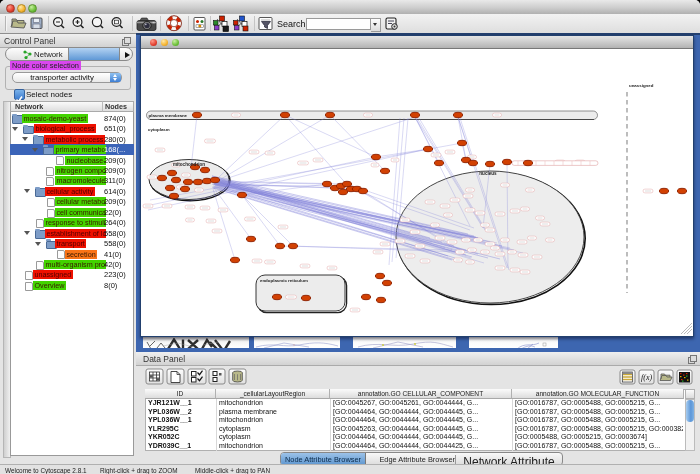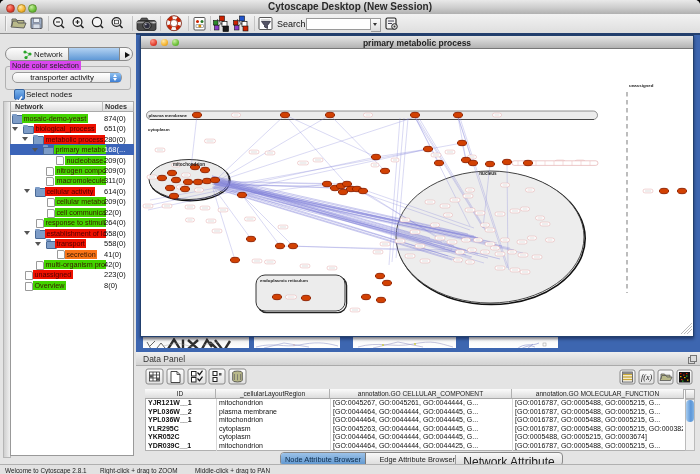--- a/index.html
+++ b/index.html
@@ -4,21 +4,20 @@
 body { width:700px; height:474px; background:#000; font-family:"Liberation Sans",sans-serif; overflow:hidden; position:relative; }
 .abs { position:absolute; }
 </style></head><body>
 
 <div class="abs" style="left:0;top:0;width:700px;height:474px;background:#e4e4e4;border-radius:5px 5px 0 0;overflow:hidden">
 
   <div class="abs" style="left:0;top:0;width:700px;height:14px;background:linear-gradient(#e9e9e9 0%,#cdcdcd 55%,#b0b0b0 100%);border-bottom:1px solid #6f6f6f;border-radius:5px 5px 0 0">
     <div class="abs" style="left:6px;top:3.5px;width:7px;height:7px;border-radius:50%;background:radial-gradient(circle at 35% 30%,#ff9a8a,#e3402e 60%,#b02015);border:0.5px solid #a5382b"></div>
     <div class="abs" style="left:17px;top:3.5px;width:7px;height:7px;border-radius:50%;background:radial-gradient(circle at 35% 30%,#ffe9a8,#f5b32f 60%,#c88a18);border:0.5px solid #b3891f"></div>
     <div class="abs" style="left:28px;top:3.5px;width:7px;height:7px;border-radius:50%;background:radial-gradient(circle at 35% 30%,#c8f0a0,#6cbf38 60%,#4a9a20);border:0.5px solid #5a9231"></div>
-    <div class="abs" style="left:0;top:1px;width:700px;text-align:center;font-size:10px;font-weight:bold;color:#2a2a2a">Cytoscape Desktop (New Session)</div>
   </div>
 
   <div class="abs" style="left:0;top:14px;width:700px;height:19px;background:linear-gradient(#f2f2f2,#dedede)">
     <div class="abs" style="left:5px;top:2px;width:1px;height:15px;background:#b5b5b5;border-right:1px solid #f5f5f5"></div>
     <div class="abs" style="left:48px;top:2px;width:1px;height:15px;background:#c5c5c5"></div>
     <div class="abs" style="left:132px;top:2px;width:1px;height:15px;background:#c5c5c5"></div>
     <div class="abs" style="left:160px;top:2px;width:1px;height:15px;background:#c5c5c5"></div>
     <div class="abs" style="left:188px;top:2px;width:1px;height:15px;background:#c5c5c5"></div>
     <div class="abs" style="left:210px;top:2px;width:1px;height:15px;background:#c5c5c5"></div>
     <div class="abs" style="left:254px;top:2px;width:1px;height:15px;background:#c5c5c5"></div>
@@ -130,21 +129,20 @@
         <path d="M48 11 C56 4 62 9 70 5 M52 11 Q60 6 66 9 M58 11 L64 6" stroke="#8890cc" stroke-width="0.6" fill="none"></path>
         <rect x="74" y="5" width="3" height="3" fill="none" stroke="#999" stroke-width="0.5"></rect>
       </svg>
   </div>
 
   <div class="abs" style="left:140px;top:35px;width:554px;height:302px;border:1px solid #22406e;box-sizing:border-box;box-shadow:0 2px 3px rgba(0,0,20,0.45)">
     <div class="abs" style="left:0;top:0;width:552px;height:13px;background:linear-gradient(#e6e6e6,#b2b2b2);border-bottom:1px solid #777;box-sizing:border-box">
       <div class="abs" style="left:9px;top:3px;width:7px;height:7px;border-radius:50%;background:radial-gradient(circle at 35% 30%,#ff9a8a,#e3402e 60%,#b02015)"></div>
       <div class="abs" style="left:20px;top:3px;width:7px;height:7px;border-radius:50%;background:radial-gradient(circle at 35% 30%,#ffe9a8,#f5b32f 60%,#c88a18)"></div>
       <div class="abs" style="left:31px;top:3px;width:7px;height:7px;border-radius:50%;background:radial-gradient(circle at 35% 30%,#c8f0a0,#6cbf38 60%,#4a9a20)"></div>
-      <div class="abs" style="left:0;top:1.5px;width:552px;text-align:center;font-size:8.5px;font-weight:bold;color:#222">primary metabolic process</div>
     </div>
     <div class="abs" style="left:0;top:13px;width:552px;height:287px;background:#fff"></div>
   </div>
   <svg style="position:absolute;left:141px;top:48px" width="553" height="288" viewBox="141 48 553 288">
 <rect x="146.5" y="111" width="451" height="8.5" rx="4.2" fill="#ececec" stroke="#666" stroke-width="0.7"></rect>
 <path d="M150 119.5 H 594" stroke="#333" stroke-width="0.8" fill="none"></path>
 <ellipse cx="190" cy="180.7" rx="40" ry="20" fill="none" stroke="#111" stroke-width="1.4"></ellipse>
 <ellipse cx="189" cy="179.5" rx="40" ry="20" fill="#ebebeb" stroke="#222" stroke-width="0.9"></ellipse>
 <ellipse cx="491.2" cy="238.4" rx="94" ry="66" fill="none" stroke="#111" stroke-width="1.6"></ellipse>
 <ellipse cx="490" cy="237" rx="94" ry="66" fill="#ededed" stroke="#333" stroke-width="0.9"></ellipse>
@@ -459,20 +457,27 @@
 <text x="148.5" y="116.8" font-size="4.4" font-weight="bold" fill="#222">plasma membrane</text>
 <text x="148" y="130.5" font-size="4.4" font-weight="bold" fill="#222">cytoplasm</text>
 <text x="189" y="166" font-size="4.6" font-weight="bold" fill="#222" text-anchor="middle">mitochondrion</text>
 <text x="488" y="175" font-size="4.6" font-weight="bold" fill="#222" text-anchor="middle">nucleus</text>
 <text x="260" y="281.5" font-size="4.4" font-weight="bold" fill="#222">endoplasmic reticulum</text>
 <text x="629" y="87" font-size="4.4" font-weight="bold" fill="#222">unassigned</text>
 <path d="M687 334 L692 329 M684 334 L692 326 M681 334 L692 323" stroke="#aaa" stroke-width="0.8"></path>
 </svg>
 
   <div class="abs" style="left:0;top:33px;width:136px;height:431px;background:#e4e4e4">
+    <div class="abs" style="left:0;top:1px;width:136px;height:13px;background:linear-gradient(#efefef,#d2d2d2);border-bottom:1px solid #aaa">
+      <div class="abs" style="left:4px;top:2px;font-size:8.5px;color:#333">Control Panel</div>
+      <svg class="abs" style="left:122px;top:2.5px" width="9" height="9" viewBox="0 0 9 9">
+          <rect x="0.5" y="2.5" width="6" height="6" fill="none" stroke="#777" stroke-width="1"></rect>
+          <rect x="2.5" y="0.5" width="6" height="6" fill="#ddd" stroke="#777" stroke-width="1"></rect>
+        </svg>
+    </div>
 
     <div class="abs" style="left:5px;top:14px;width:126px;height:12px;border:1px solid #8a8a8a;border-radius:7px;background:linear-gradient(#fdfdfd,#e2e2e2);overflow:hidden">
       <div class="abs" style="left:62px;top:0;width:50px;height:12px;background:linear-gradient(#b3d2f2,#5f98d6);border-left:1px solid #888;border-right:1px solid #888"></div>
       <div class="abs" style="left:28px;top:1.5px;font-size:7.8px;color:#222">Network</div>
       <div class="abs" style="left:62px;top:1px;width:50px;text-align:center;font-size:8px;font-weight:bold;color:#17325c;padding-top:17px">Mosaic</div>
       <div class="abs" style="left:119px;top:3.5px;width:0;height:0;border-top:3px solid transparent;border-bottom:3px solid transparent;border-left:5px solid #111"></div>
       <svg class="abs" style="left:17px;top:2px" width="9" height="9" viewBox="0 0 9 9">
           <circle cx="2" cy="2" r="1.6" fill="#2aa52a"></circle>
           <circle cx="7" cy="4" r="1.6" fill="#2aa52a"></circle>
           <circle cx="3" cy="7.5" r="1.6" fill="#2aa52a"></circle>

